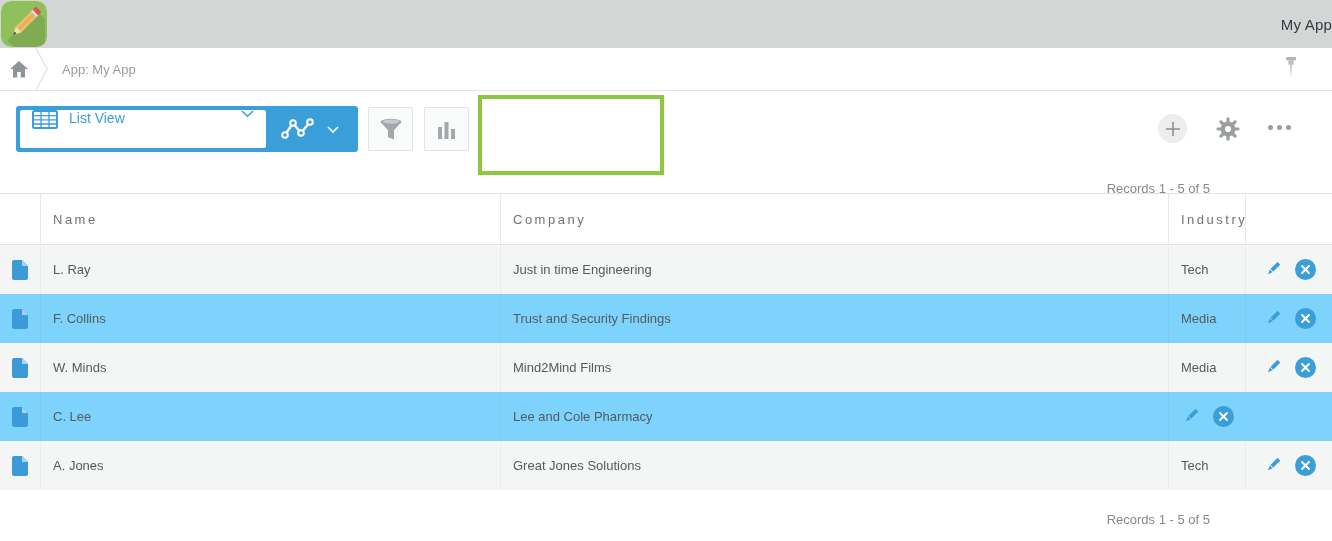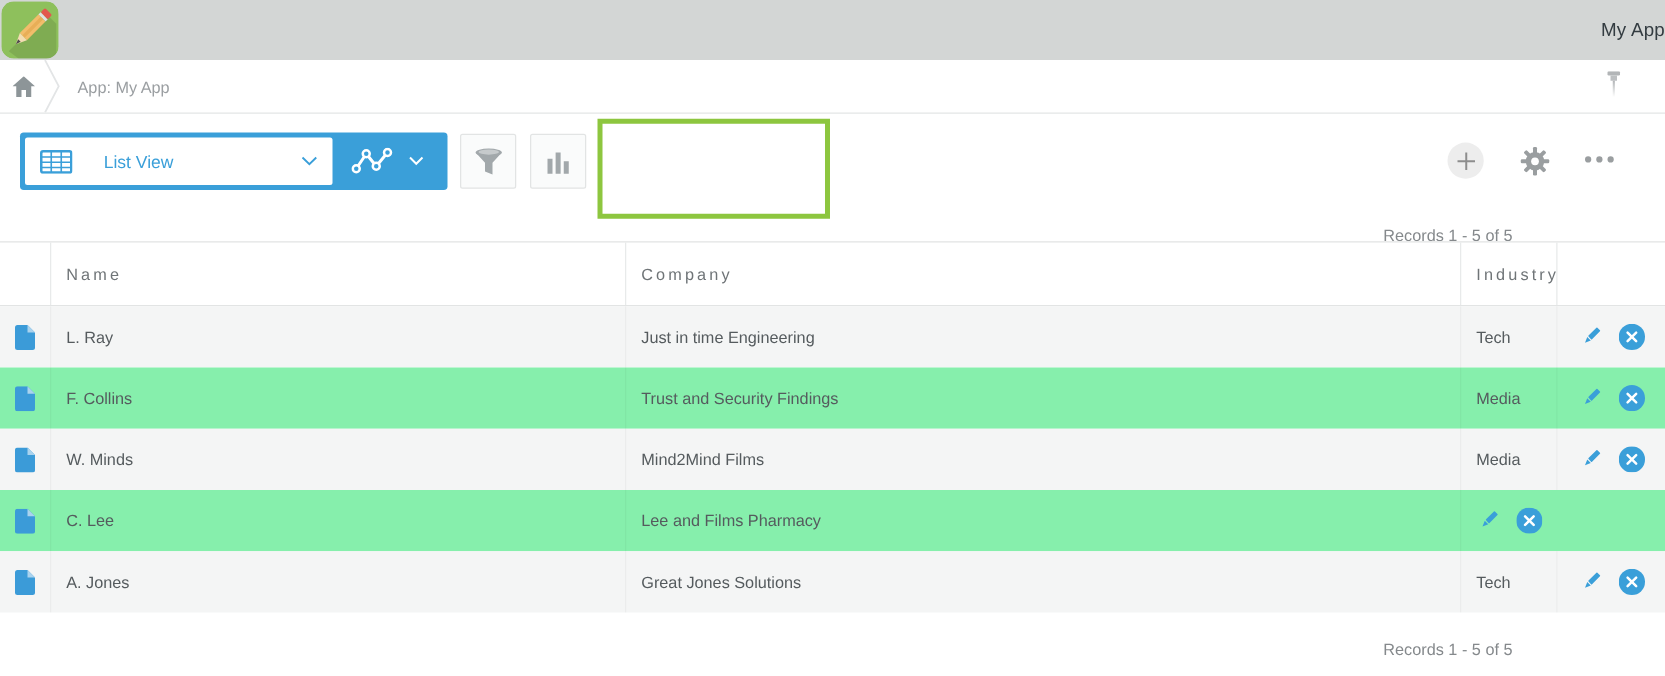--- a/index.html
+++ b/index.html
@@ -16,21 +16,21 @@
   
   .breadcrumb-bar { height:43px; background:#fff; border-bottom:1px solid #e4e6e6; display:flex; align-items:center; position:relative; }
   .home-btn { margin-left:10px; display:flex; align-items:center; cursor:pointer; }
   .crumb-sep { margin-left:7px; display:flex; align-items:center; }
   .crumb-text { margin-left:13px; font-size:13px; color:#9b9fa2; cursor:pointer; }
   .pin-btn { position:absolute; right:34px; top:9px; cursor:pointer; }
   
   .view-selector { position:absolute; left:16px; top:106px; width:342px; height:46px;
     background:#3a9fd9; border-radius:3px; display:flex; align-items:center; padding:4px; cursor:pointer; }
   .view-current { width:246px; height:38px; background:#fff; border-radius:2px;
-    display:flex; align-items:center; padding:0 12px;gap:14px; }
+    display:flex; padding:0 12px; }
   .view-label { margin-left:11px; font-size:14px; color:#3a9fd9; }
   .view-chevron { margin-left:auto; display:flex; }
   .graph-btn { flex:1; height:100%; display:flex; align-items:center; justify-content:center; gap:12px; cursor:pointer; }
   .tool-btn { position:absolute; top:107px; width:45px; height:44px; background:#fafbfb;
     border:1px solid #e2e4e4; border-radius:2px; display:flex; align-items:center; justify-content:center; cursor:pointer; }
   .tool-btn.filter { left:368px; }
   .tool-btn.chart  { left:424px; }
   .highlight-box { position:absolute; left:478px; top:95px; width:186px; height:80px;
     border:4px solid #8dc63f; background:transparent; z-index:5; }
   .plus-btn { position:absolute; left:1158px; top:114px; width:29px; height:29px; border-radius:50%;
@@ -42,21 +42,21 @@
   .records-note { position:absolute; right:122px; font-size:13px; color:#85898c;padding-left:31px; }
   .records-note.top { top:181px; }
   .records-note.bottom { top:512px; }
   
   .records-table { position:absolute; top:193px; left:0; width:1332px; }
   .t-head, .t-row { display:grid; grid-template-columns:40px 460px 668px 77px 87px; }
   .t-head { height:52px; border-top:1px solid #e2e4e4; border-bottom:1px solid #e2e4e4; background:#fff; }
   .t-head .c { display:flex; align-items:center; padding-left:12px; font-size:13px; color:#6f7477;
     letter-spacing:2.5px; border-left:1px solid #e8eaea; height:100%; }
   .t-head .c:first-child { border-left:none; }
-  .t-row { height:49px; background:#86efac; }
+  .t-row { height:49px; background:#7dd3fc; }
   .t-row.odd { background:#f4f5f5; }
   .t-row .c { display:flex; align-items:center; padding-left:12px; font-size:13px; color:#555b5e;
     border-left:1px solid rgba(0,0,0,0.035); height:100%; }
   .t-row .c:first-child { border-left:none; }
   .c.icon-col { justify-content:center; padding-left:0; }
   .c.actions-col { justify-content:center; gap:13px; padding-left:0; }
   .act { display:flex; cursor:pointer; }
   .doc-link { display:flex; cursor:pointer; }
 </style>
 </head>
@@ -288,21 +288,21 @@
 
   <div class="t-row">
     <div class="c icon-col">
         <span class="doc-link">
           <svg width="16" height="20">
             <use href="#sym-doc"></use>
           </svg>
         </span>
       </div>
     <div class="c">C. Lee</div>
-    <div class="c">Lee and Films Pharmacy</div>
+    <div class="c">Lee and Cole Pharmacy</div>
     <div class="c actions-col">
       <span class="act">
           <svg width="19" height="19">
             <use href="#sym-pencil"></use>
           </svg>
         </span>
       <span class="act">
           <svg width="21" height="21">
             <use href="#sym-xcircle"></use>
           </svg>

